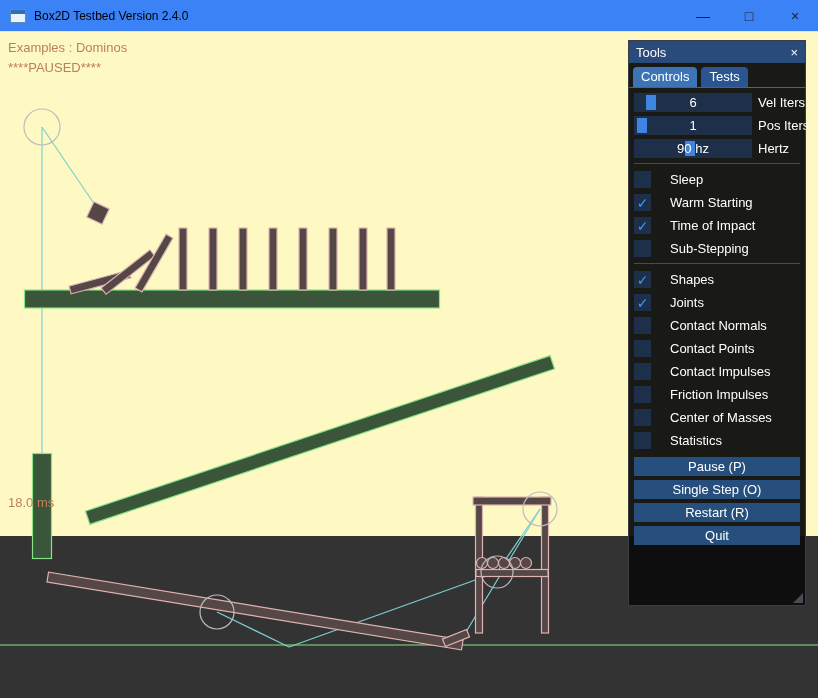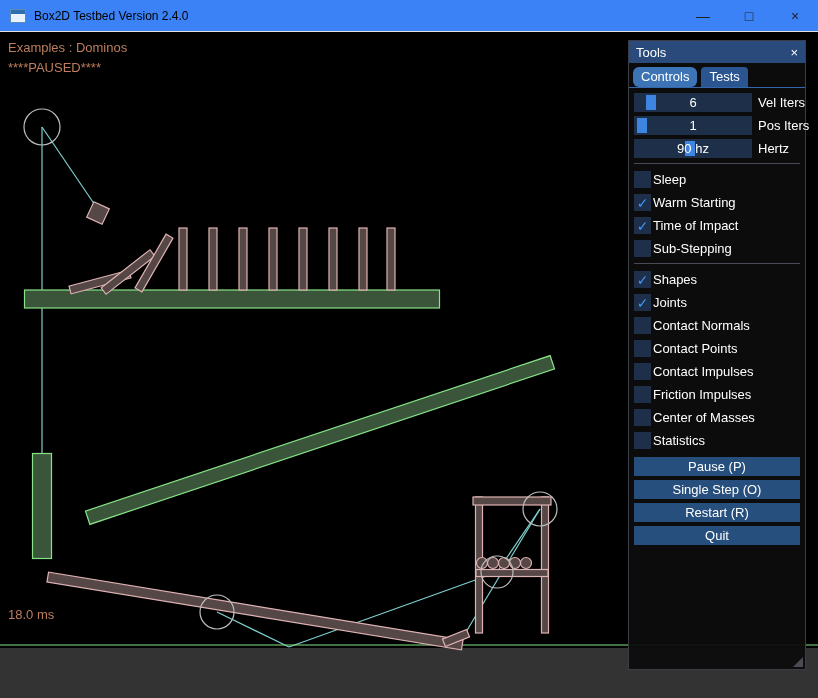--- a/index.html
+++ b/index.html
@@ -10,44 +10,44 @@
   .titlebar { position:absolute; top:0; left:0; right:0; height:32px; background:#3b82f6;
               display:flex; align-items:center; border-bottom:1px solid #e2e2e2; }
   .appicon { width:16px; height:14px; margin:0 8px 0 10px; border:1px solid #5a8ab8; background:#e8f3fd; position:relative; }
   .appicon::before { content:""; position:absolute; top:0; left:0; right:0; height:4px; background:#2d6fb0; }
   .wtitle { font-size:12px; color:#000; flex:1; }
   .wbtns { display:flex; height:32px; }
   .wbtn { width:46px; height:32px; display:flex; align-items:center; justify-content:center;
           font-size:14px; color:#222; }
 
   
-  .canvas { position:absolute; top:32px; left:0; width:818px; height:616px; background:#000000; }
+  .canvas { position:absolute; top:32px; left:0; width:818px; height:504px; background:#fef9c3; }
   #scene { position:absolute; inset:0; }
   .otext { position:absolute; left:8px; font-size:13px; }
   .otext.ex { top:8px; }
   .otext.paused { top:28px; }
   .otext.ms { bottom:26px; }
 
   
-  .tools { position:absolute; left:628px; top:40px; width:178px; height:630px;
+  .tools { position:absolute; left:628px; top:40px; width:178px; height:566px;
            background:rgba(13,13,13,0.95); border:1px solid #3c3c46; color:#fff; font-size:13px; }
   .thead { height:22px; background:#294a7a; display:flex; align-items:center; padding:0 7px; }
   .thead span:first-child { flex:1; }
   .tclose { font-size:13px; cursor:default; }
   .tabbar { display:flex; gap:4px; padding:4px 4px 0 4px; border-bottom:1px solid #3468ad; }
   .tab { padding:2px 8px 3px 8px; border-radius:4px 4px 0 0; background:#2a5590; }
-  .tab.active { background:#3d74b5;border-radius:6px; }
+  .tab.active { background:#3d74b5; }
   .tbody { padding:5px; position:relative; }
   .row { display:flex; align-items:center; gap:6px; margin-bottom:4px; }
   .frame { width:118px; height:19px; background:#1d2f49; position:relative; flex:none; }
   .grab { position:absolute; top:2px; bottom:2px; width:10px; background:#3d85e0; }
   .fval { position:absolute; inset:0; text-align:center; line-height:19px; }
   .rlabel { white-space:nowrap;text-align:right; }
   .sep { height:1px; background:#4a4a55; margin:5px 0 7px 0; }
-  .chk-row { display:flex; align-items:center; gap:2px; margin-bottom:6px; }
+  .chk-row { display:flex; align-items:center; gap:19px; margin-bottom:6px; }
   .chk-box { width:17px; height:17px; background:#1d2f49; flex:none; display:flex; align-items:center;
              justify-content:center; color:#4296fa; font-size:14px; font-weight:bold; }
   .btns { margin-top:8px; }
   .btn { height:19px; line-height:19px; background:#274f7d; text-align:center; margin-bottom:4px; }
   .grip { position:absolute; right:2px; bottom:2px; width:0; height:0;
           border-left:10px solid transparent; border-bottom:10px solid #4a4a55; }
 </style>
 </head>
 <body>
 

